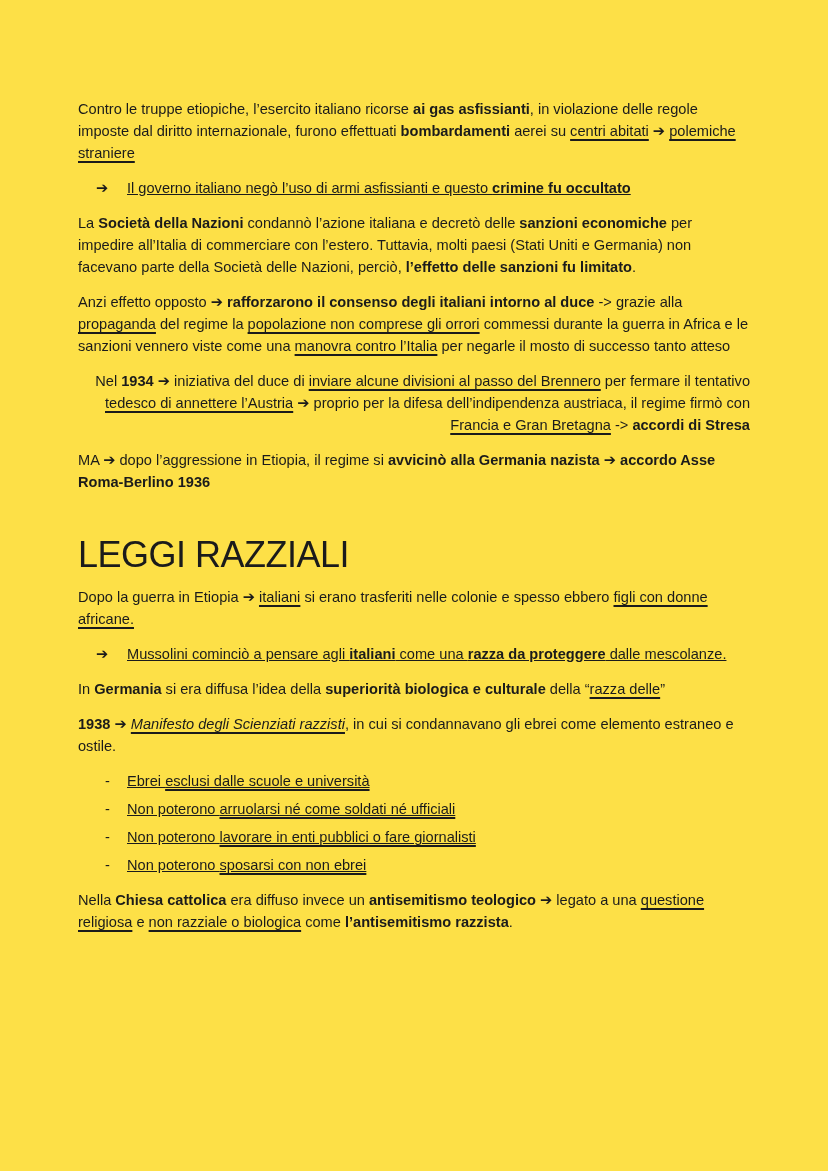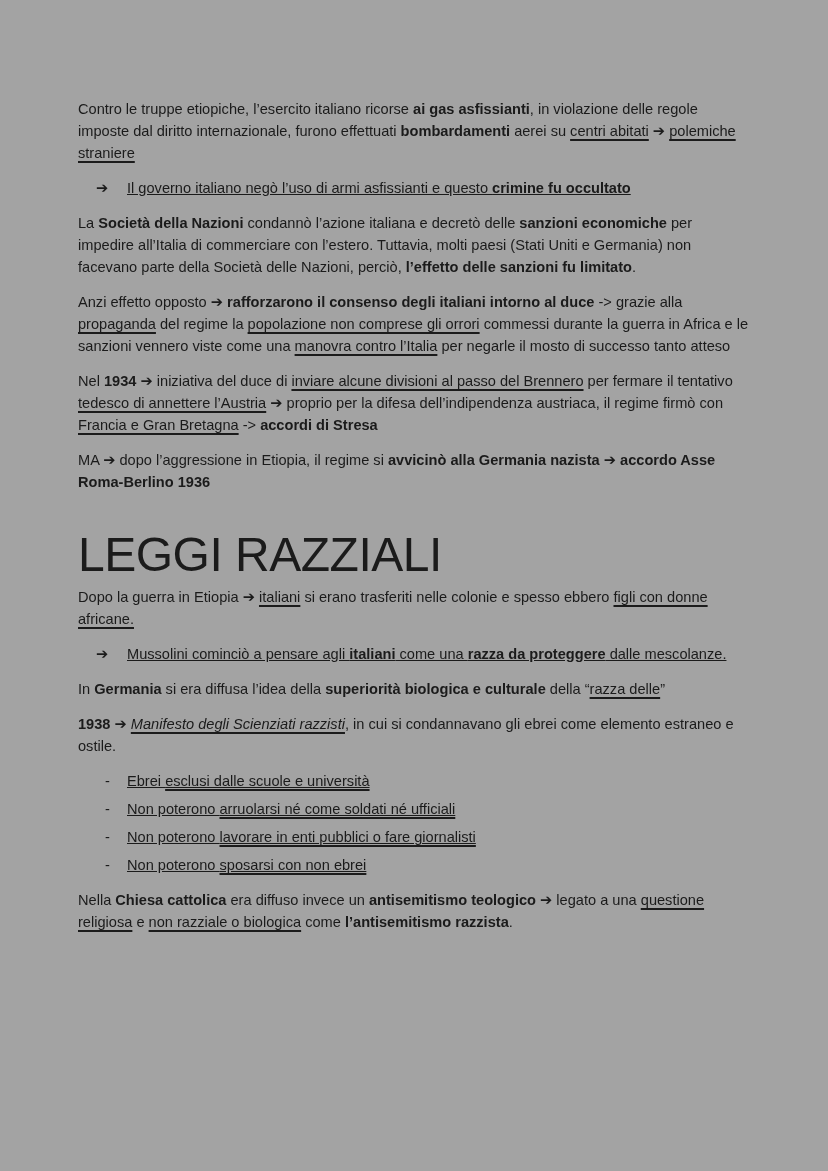--- a/index.html
+++ b/index.html
@@ -5,39 +5,40 @@
   html, body {
     margin: 0;
     padding: 0;
     background: #ffffff;
   }
   .page {
     position: relative;
     width: 828px;
     height: 1171px;
     margin: 0 auto;
-    background: #a3a3a3;
+    background: #fde047;
     box-sizing: border-box;
     padding: 98px 78px 40px 78px;
     font-family: "Liberation Sans", "DejaVu Sans", sans-serif;
     font-size: 14.6px;
     line-height: 22px;
     color: #1b1b1b;
     overflow: hidden;
   }
   .para {
     margin: 0 0 13px 0;
   }
   .gap-before {
     margin-top: 8px;
+    text-align: right;
   }
   .doc-title {
     font-family: "Liberation Sans", "DejaVu Sans", sans-serif;
     font-weight: 300;
-    font-size: 48px;
+    font-size: 36px;
     line-height: 44px;
     letter-spacing: -0.5px;
     color: #1b1b1b;
     margin: 40px 0 9px 0;
   }
   .list-item {
     display: flex;
     align-items: flex-start;
   }
   .arrow-item {

